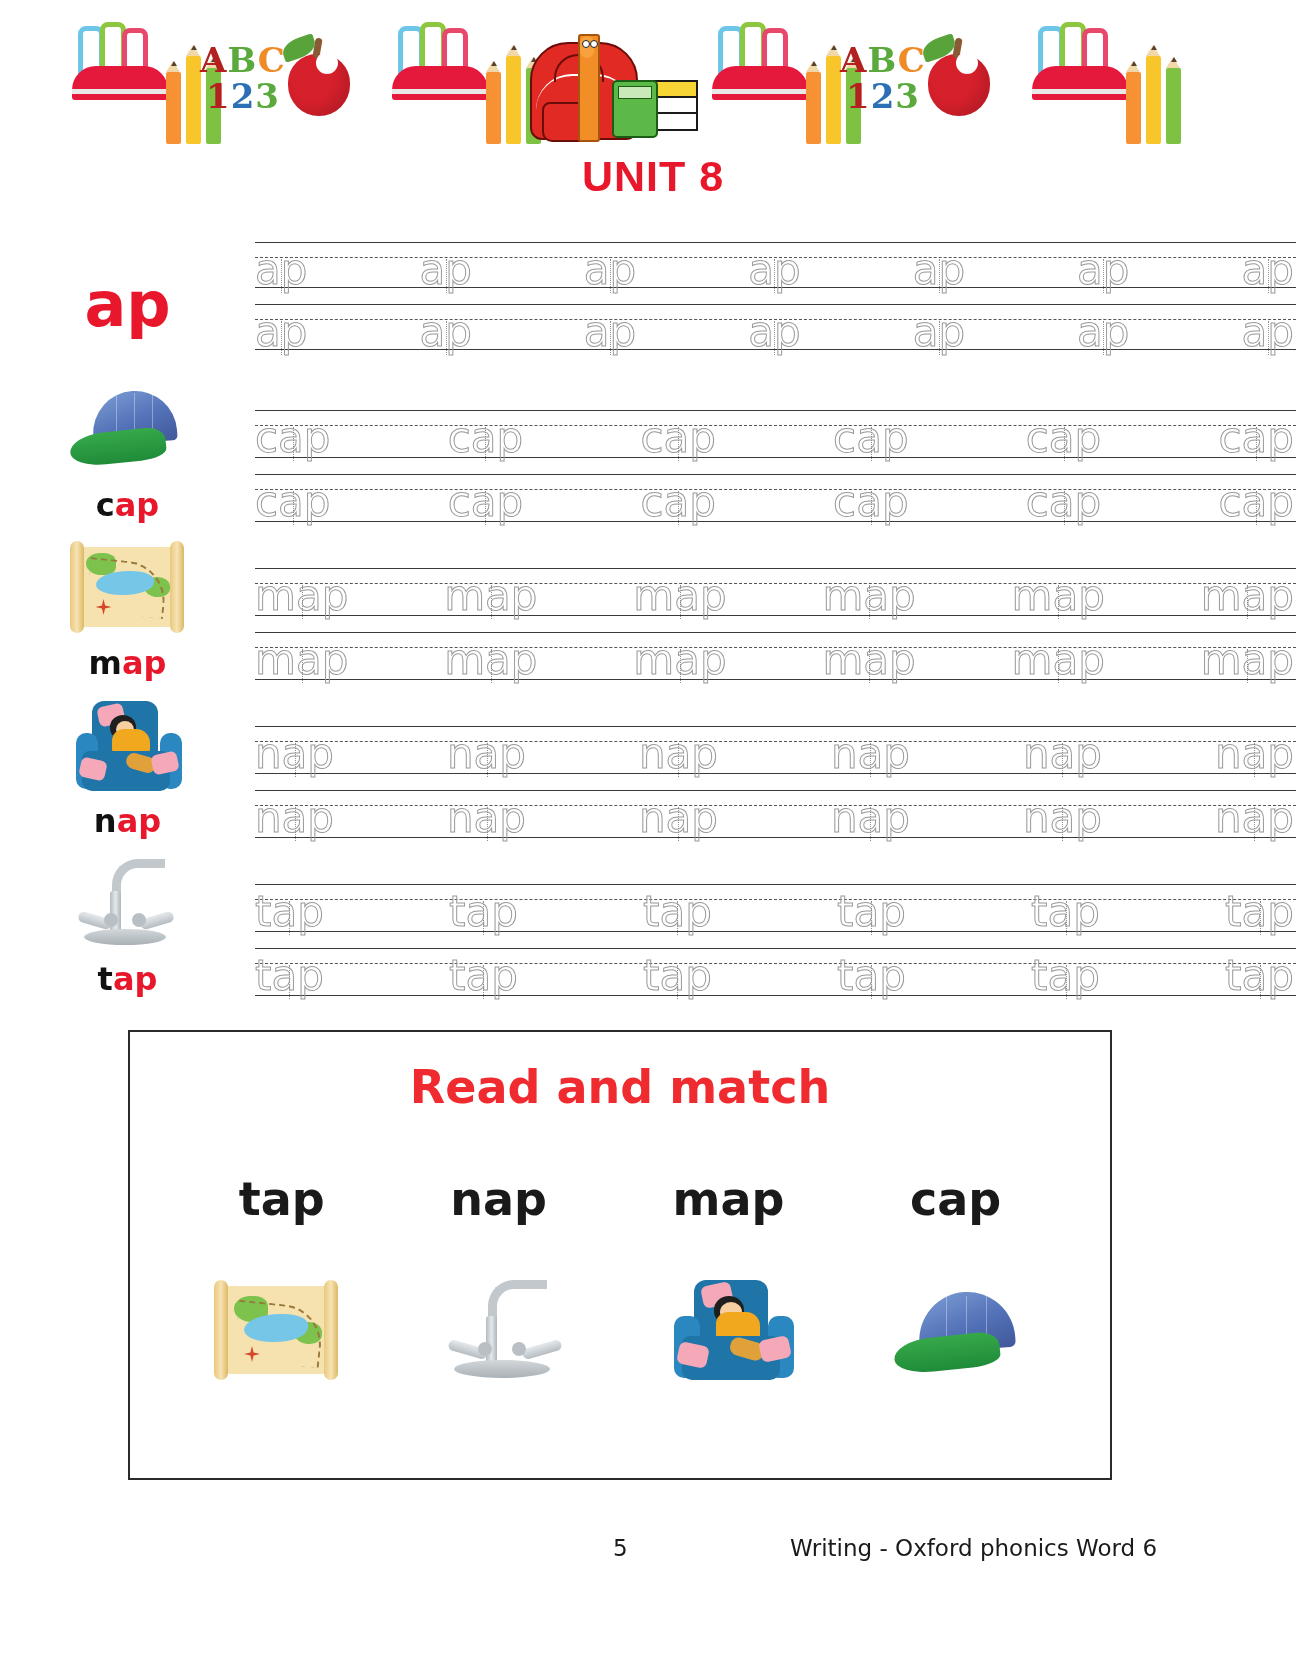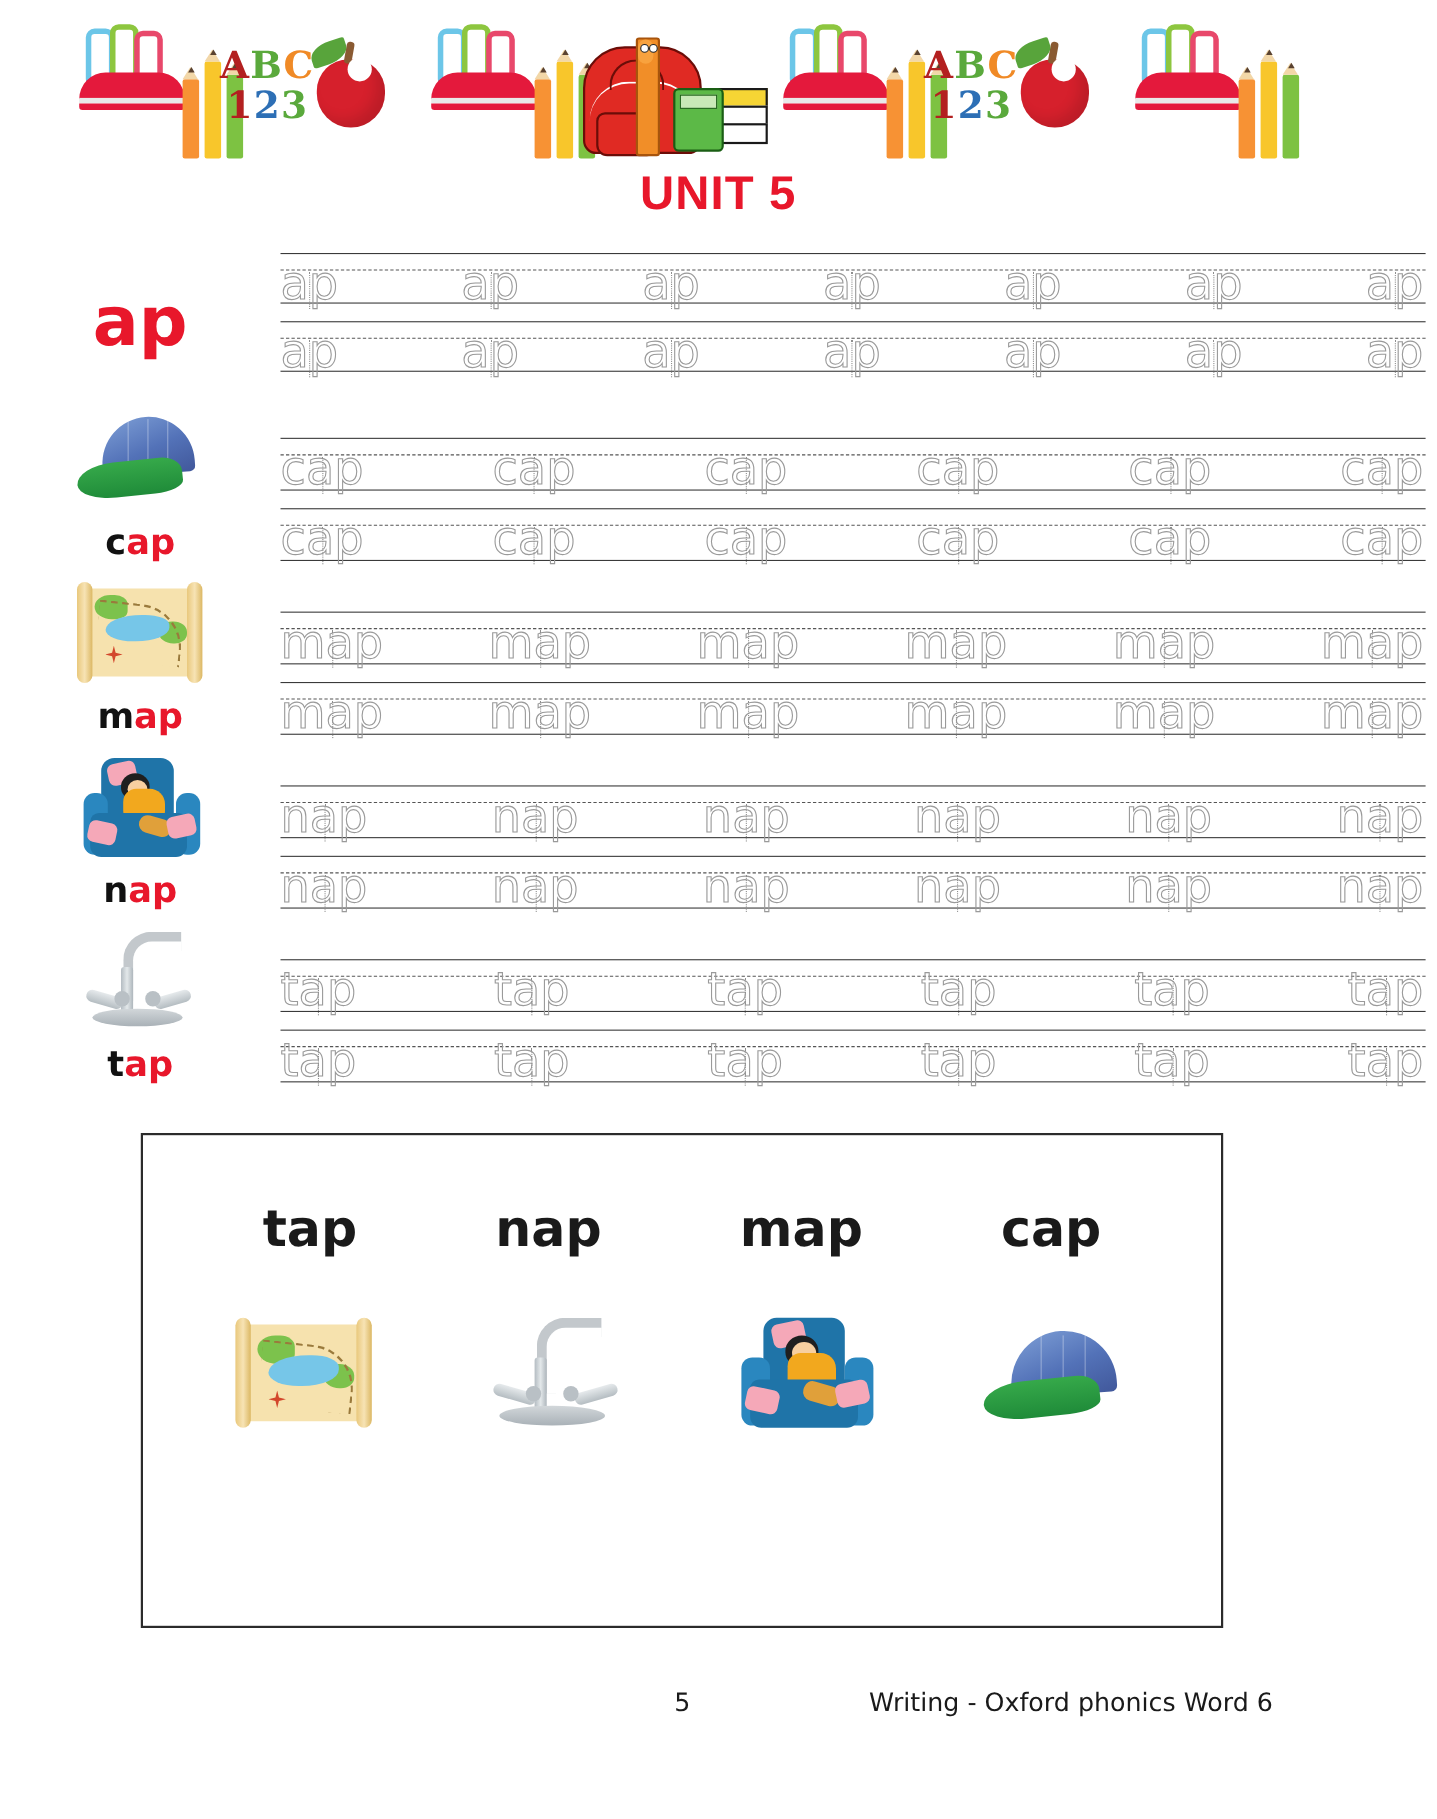--- a/index.html
+++ b/index.html
@@ -83,21 +83,21 @@
      background:#c9e9b8; border:1px solid #1a5e14; }
 
   
   .unit-title {
     position:absolute; top:152px; left:0; width:100%;
     text-align:center; color:#e8172b;
     font-size:43px; font-weight:bold; letter-spacing:1px;
   }
 
   
-  .sheet { position:absolute; top:228px; left:0; width:1306px; }
+  .sheet { position:absolute; top:240px; left:0; width:1306px; }
   .ws-row { position:relative; width:1306px; display:flex; }
   .ws-left {
     width:255px; flex:0 0 255px; position:relative;
     display:flex; flex-direction:column; align-items:center; justify-content:center;
   }
   .ws-right { flex:1 1 auto; position:relative; }
 
   .cue {
     color:#e8172b; font-size:62px; font-weight:bold;
     font-family:"DejaVu Sans", sans-serif; line-height:1;
@@ -359,21 +359,21 @@
         <span class="lead"></span>
       </span>
     <span class="pencil p3">
         <span class="tip"></span>
         <span class="lead"></span>
       </span>
   </div>
 
 </div>
 
-<div class="unit-title">UNIT 5</div>
+<div class="unit-title">UNIT 8</div>
 
 <div class="sheet">
 
   <div class="ws-row" style="height:130px">
     <div class="ws-left">
       <div class="cue">ap</div>
     </div>
     <div class="ws-right">
       <div class="trace-block" style="height:60px">
         <span class="tl-top"></span>
@@ -585,20 +585,21 @@
           <span class="ghost">tap</span>
           <span class="ghost">tap</span>
         </div>
       </div>
     </div>
   </div>
 
 </div>
 
 <div class="match-box">
+  <div class="match-title">Read and match</div>
 
   <div class="match-words">
     <span class="mw">tap</span>
     <span class="mw">nap</span>
     <span class="mw">map</span>
     <span class="mw">cap</span>
   </div>
 
   <div class="match-pics">
 

